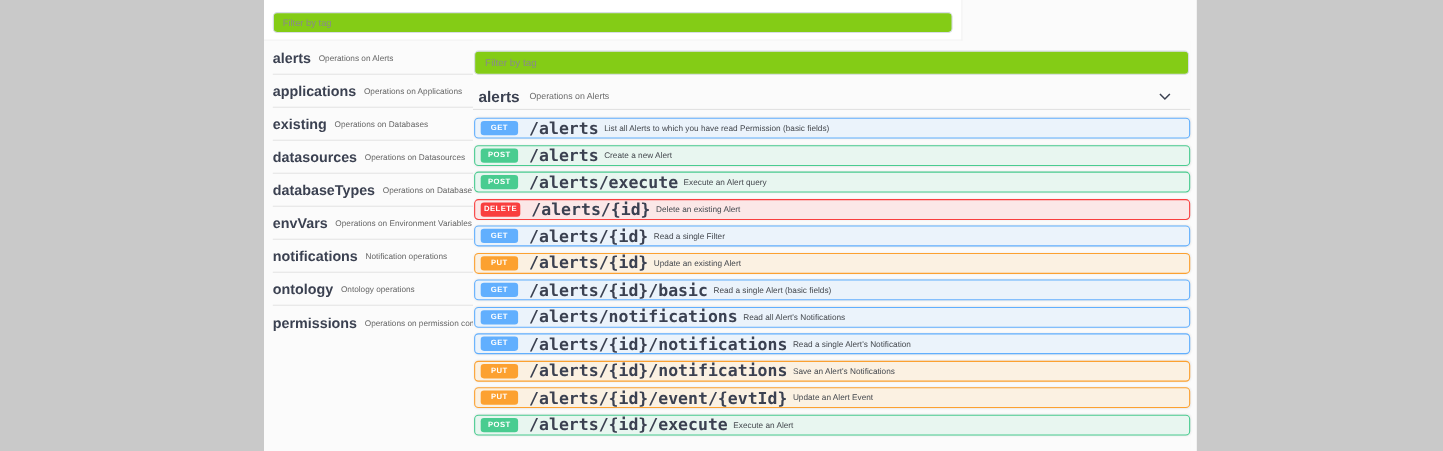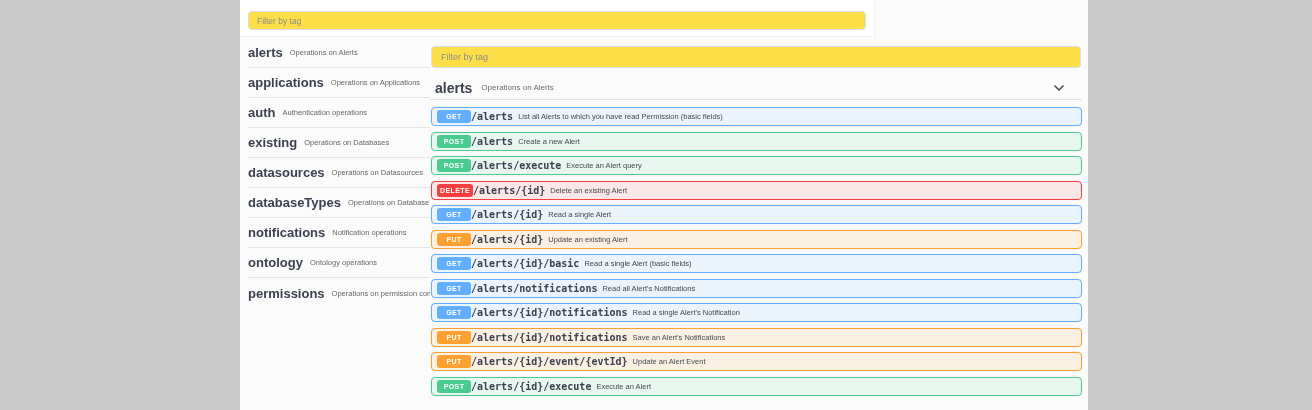--- a/index.html
+++ b/index.html
@@ -17,21 +17,21 @@
     background: #fbfbfb;
   }
   .top-strip {
     position: absolute; left: 0; top: 0; width: 635px; height: 37px;
     background: #ffffff;
     border-right: 1px solid #f1f1f1;
     border-bottom: 1px solid #f1f1f1;
   }
   .filter-input {
     position: absolute;
-    background: #fde047;
+    background: #84cc16;
     border: 1px solid #d8dde7;
     border-radius: 4px;
     font-family: "Liberation Sans", sans-serif;
     color: #555;
     outline: none;
   }
   .filter-input::placeholder { color: #8a8a8a; opacity: 1; }
   .top-filter {
     left: 8px; top: 11px; width: 618px; height: 19px;
     font-size: 8.5px; padding: 0 8px;
@@ -87,23 +87,24 @@
   }
   .op-badge {
     min-width: 34px; height: 13px; line-height: 13px;
     padding: 0 3px;
     border-radius: 3px;
     text-align: center;
     color: #fff;
     font-size: 7px; font-weight: bold; letter-spacing: .4px;
   }
   .op-path {
+    margin-left: 10px;
     font-family: "DejaVu Sans Mono", monospace;
     font-weight: bold;
-    font-size: 10px;
+    font-size: 15px;
     color: #3b4151;
     white-space: nowrap;
   }
   .op-desc {
     margin-left: 5px;
     font-size: 7.5px;
     color: #45494f;
     white-space: nowrap;
   }
   .op-get    { background: #ebf3fb; border-color: #61affe; }
@@ -125,34 +126,34 @@
   <div class="sidebar">
     <div class="tag-item">
       <span class="tag-name">alerts</span>
       <span class="tag-desc">Operations on Alerts</span>
     </div>
     <div class="tag-item">
       <span class="tag-name">applications</span>
       <span class="tag-desc">Operations on Applications</span>
     </div>
     <div class="tag-item">
-      <span class="tag-name">auth</span>
-      <span class="tag-desc">Authentication operations</span>
-    </div>
-    <div class="tag-item">
       <span class="tag-name">existing</span>
       <span class="tag-desc">Operations on Databases</span>
     </div>
     <div class="tag-item">
       <span class="tag-name">datasources</span>
       <span class="tag-desc">Operations on Datasources</span>
     </div>
     <div class="tag-item">
       <span class="tag-name">databaseTypes</span>
       <span class="tag-desc">Operations on DatabaseTypes</span>
+    </div>
+    <div class="tag-item">
+      <span class="tag-name">envVars</span>
+      <span class="tag-desc">Operations on Environment Variables</span>
     </div>
     <div class="tag-item">
       <span class="tag-name">notifications</span>
       <span class="tag-desc">Notification operations</span>
     </div>
     <div class="tag-item">
       <span class="tag-name">ontology</span>
       <span class="tag-desc">Ontology operations</span>
     </div>
     <div class="tag-item">
@@ -192,21 +193,21 @@
       <span class="op-desc">Execute an Alert query</span>
     </div>
     <div class="op-row op-delete">
       <span class="op-badge">DELETE</span>
       <span class="op-path">/alerts/{id}</span>
       <span class="op-desc">Delete an existing Alert</span>
     </div>
     <div class="op-row op-get">
       <span class="op-badge">GET</span>
       <span class="op-path">/alerts/{id}</span>
-      <span class="op-desc">Read a single Alert</span>
+      <span class="op-desc">Read a single Filter</span>
     </div>
     <div class="op-row op-put">
       <span class="op-badge">PUT</span>
       <span class="op-path">/alerts/{id}</span>
       <span class="op-desc">Update an existing Alert</span>
     </div>
     <div class="op-row op-get">
       <span class="op-badge">GET</span>
       <span class="op-path">/alerts/{id}/basic</span>
       <span class="op-desc">Read a single Alert (basic fields)</span>

